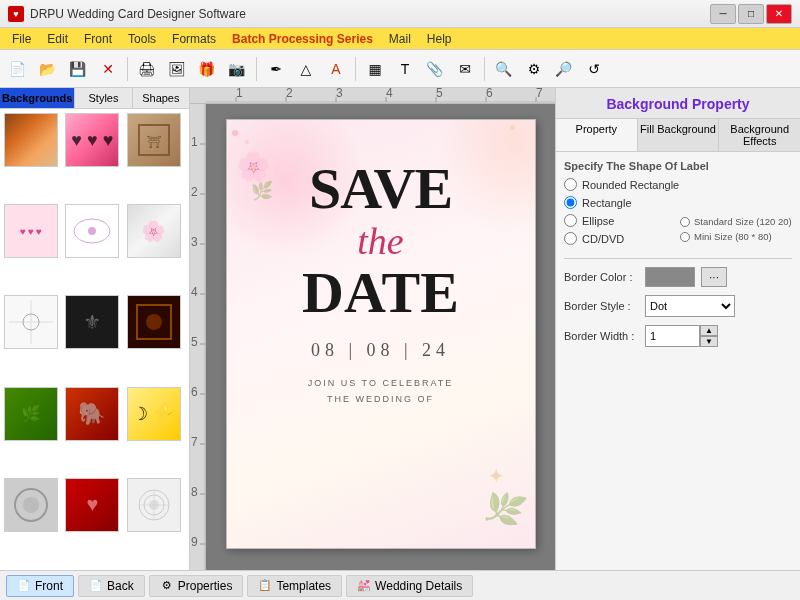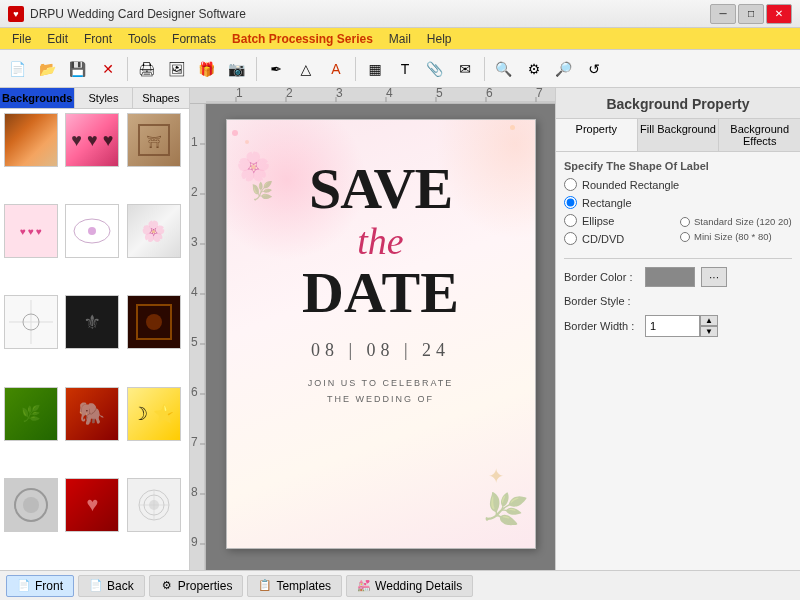--- a/index.html
+++ b/index.html
@@ -76,21 +76,21 @@
       background: white;
       border: 1px solid #ccc;
       position: relative;
       overflow: hidden;
       font-family: Georgia, serif;
     }
     .card-content { position: relative; z-index: 1; display: flex; flex-direction: column; align-items: center; padding: 30px 20px 20px; height: 100%; }
 
     
     #right-panel { width: 245px; background: #f5f5f5; border-left: 1px solid #ccc; display: flex; flex-direction: column; overflow: hidden; }
-    #right-header { text-align: center; font-size: 14px; font-weight: bold; color: #404040; padding: 8px 0 6px; background: #e8e8e8; border-bottom: 1px solid #ccc; }
+    #right-header { text-align: center; font-size: 14px; font-weight: bold; color: #6d28d9; padding: 8px 0 6px; background: #e8e8e8; border-bottom: 1px solid #ccc; }
     #right-tabs { display: flex; background: #e0e0e0; border-bottom: 1px solid #ccc; }
     .right-tab { flex: 1; text-align: center; padding: 4px 2px; font-size: 11px; cursor: pointer; border-right: 1px solid #ccc; }
     .right-tab:last-child { border-right: none; }
     .right-tab.active { background: #f5f5f5; }
     #right-content { padding: 8px; flex: 1; overflow-y: auto; }
     
     .shape-section { }
     .shape-label { font-size: 11px; color: #555; margin-bottom: 6px; font-weight: bold; }
     .radio-row { display: flex; align-items: center; margin-bottom: 5px; gap: 5px; }
     .radio-row input[type=radio] { margin: 0; }
@@ -391,20 +391,26 @@
 
 
       <div class="prop-row">
         <label style="width:75px;">Border Color :</label>
         <div class="color-box"></div>
         <div class="dots-btn">···</div>
       </div>
 
       <div class="prop-row">
         <label style="width:75px;">Border Style :</label>
+        <select class="style-select">
+          <option>Dot</option>
+          <option>Solid</option>
+          <option>Dash</option>
+          <option>DashDot</option>
+        </select>
       </div>
 
       <div class="prop-row">
         <label style="width:75px;">Border Width :</label>
         <div class="input-spin">
           <input type="text" class="width-input" value="1" style="">
           <div class="spin-wrap">
             <div class="spin-btn">▲</div>
             <div class="spin-btn">▼</div>
           </div>

